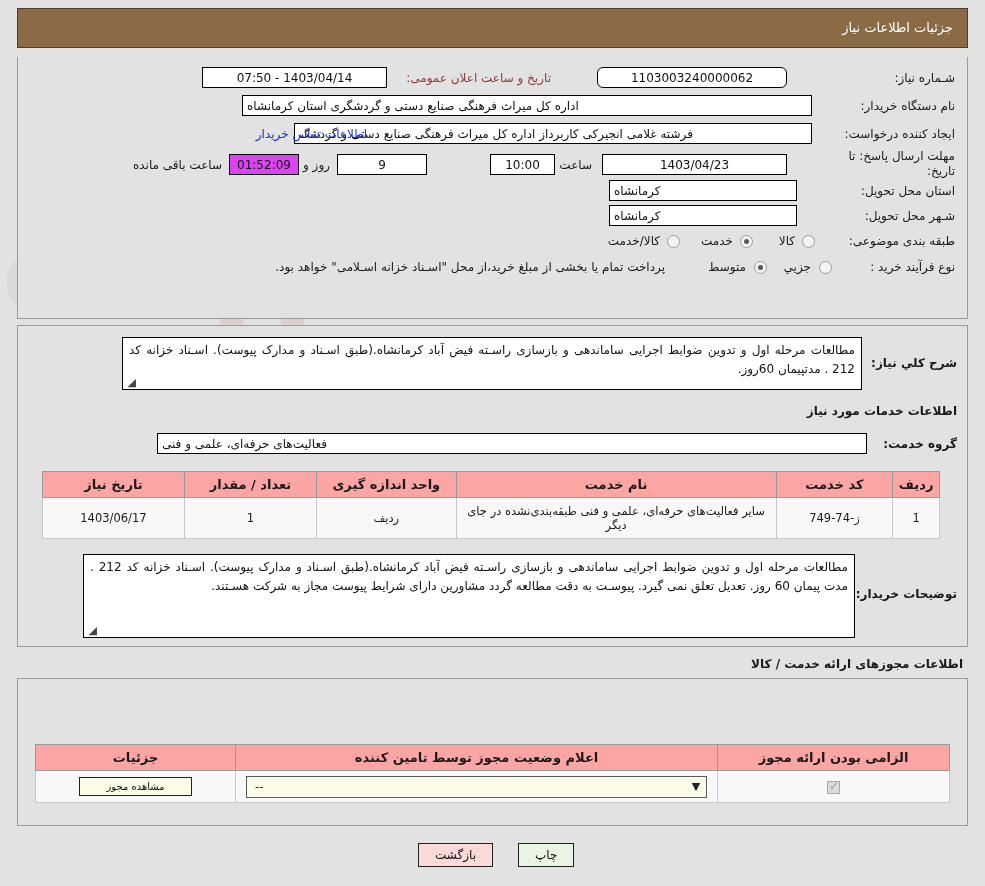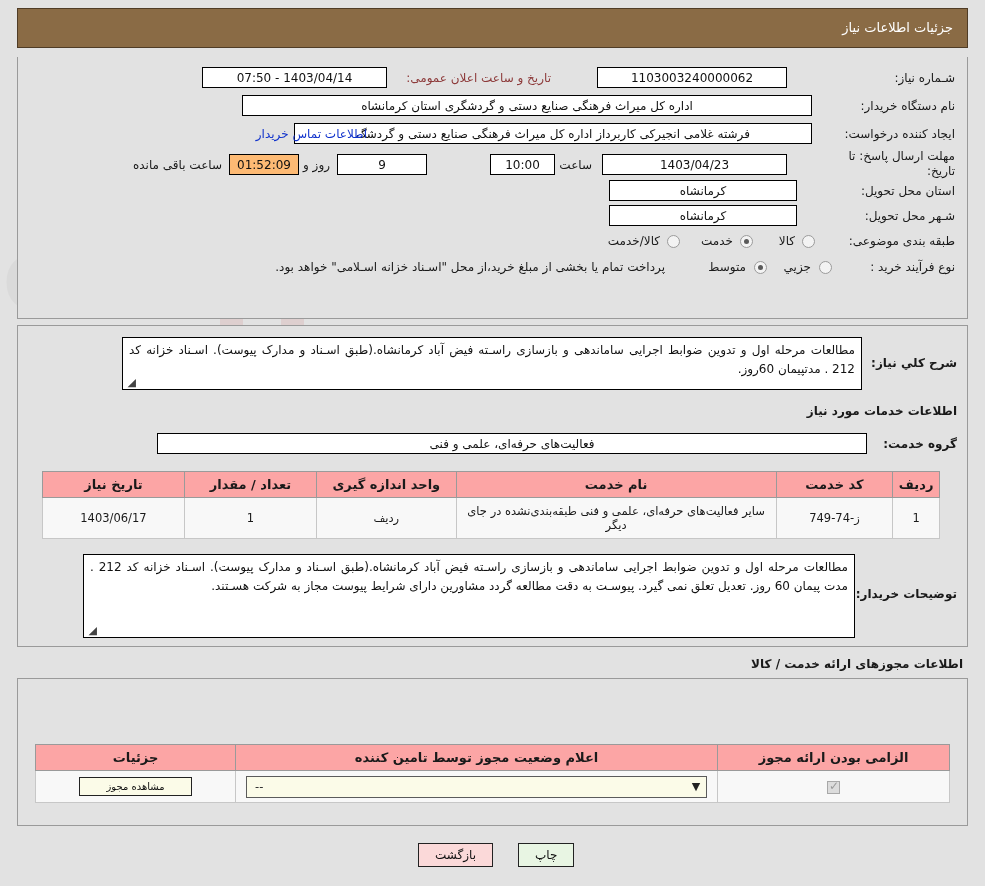--- a/index.html
+++ b/index.html
@@ -91,22 +91,22 @@
     font-size: 12px;
     color: #111;
     padding: 1px 4px;
     line-height: 18px;
     height: 21px;
     white-space: nowrap;
     overflow: hidden;
     text-align: center;
     font-family: "DejaVu Sans", "Liberation Sans", sans-serif;
   }
-  .fld.r { text-align: center; }
-  .fld.yellow { background: #fdba74; }
+  .fld.r { text-align: left; }
+  .fld.yellow { background: #d946ef; }
 
   .link {
     position: absolute;
     color: #1133cc;
     font-size: 12px;
     white-space: nowrap;
     z-index: 6;
     text-decoration: none;
   }
 
@@ -257,21 +257,21 @@
   </svg>
 </div>
 
 <div class="titlebar">
   <div class="t">جزئیات اطلاعات نیاز</div>
 </div>
 
 <div class="panel">
 
   <div class="lbl" style="right:12px; top:14px;">شـماره نیاز:</div>
-  <div class="fld" style="right:180px; top:10px; width:190px;">1103003240000062</div>
+  <div class="fld" style="right:180px; top:10px; width:190px;border-radius:6px;">1103003240000062</div>
 
   <div class="lbl redtxt" style="right:416px; top:14px;">تاریخ و ساعت اعلان عمومی:</div>
   <div class="fld" style="right:580px; top:10px; width:185px;">1403/04/14 - 07:50</div>
 
   <div class="lbl" style="right:12px; top:42px;">نام دستگاه خریدار:</div>
   <div class="fld r" style="right:155px; top:38px; width:570px;">اداره کل میراث فرهنگی  صنایع دستی و گردشگری استان کرمانشاه</div>
 
   <div class="lbl" style="right:12px; top:70px;">ایجاد کننده درخواست:</div>
   <div class="fld r" style="right:155px; top:66px; width:518px;">فرشته غلامی انجیرکی کاربرداز اداره کل میراث فرهنگی  صنایع دستی و گردشگ</div>
   <a class="link" href="#" style="right:600px; top:70px;">اطلاعات تماس خریدار</a>

